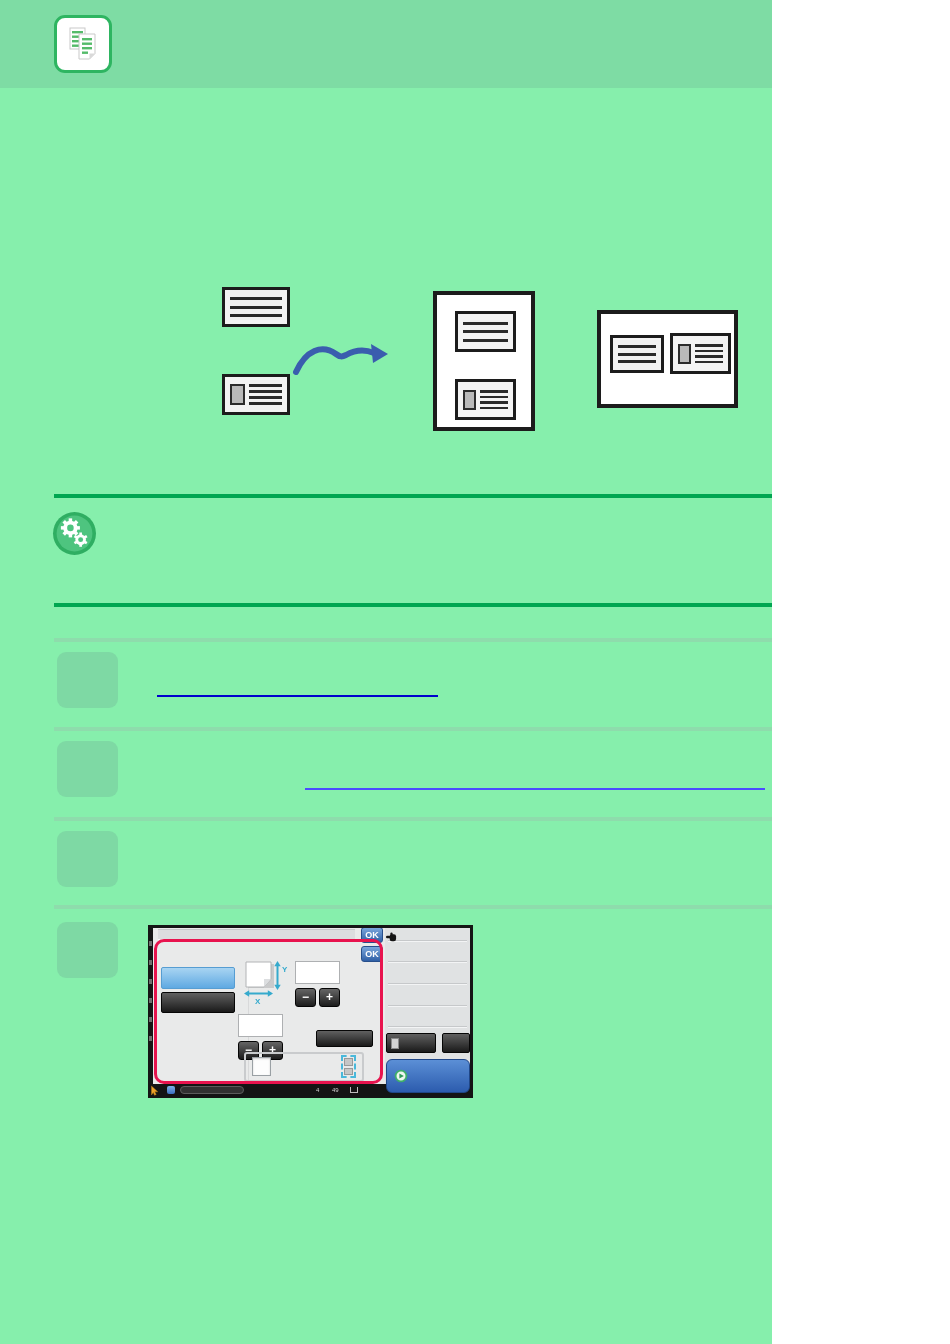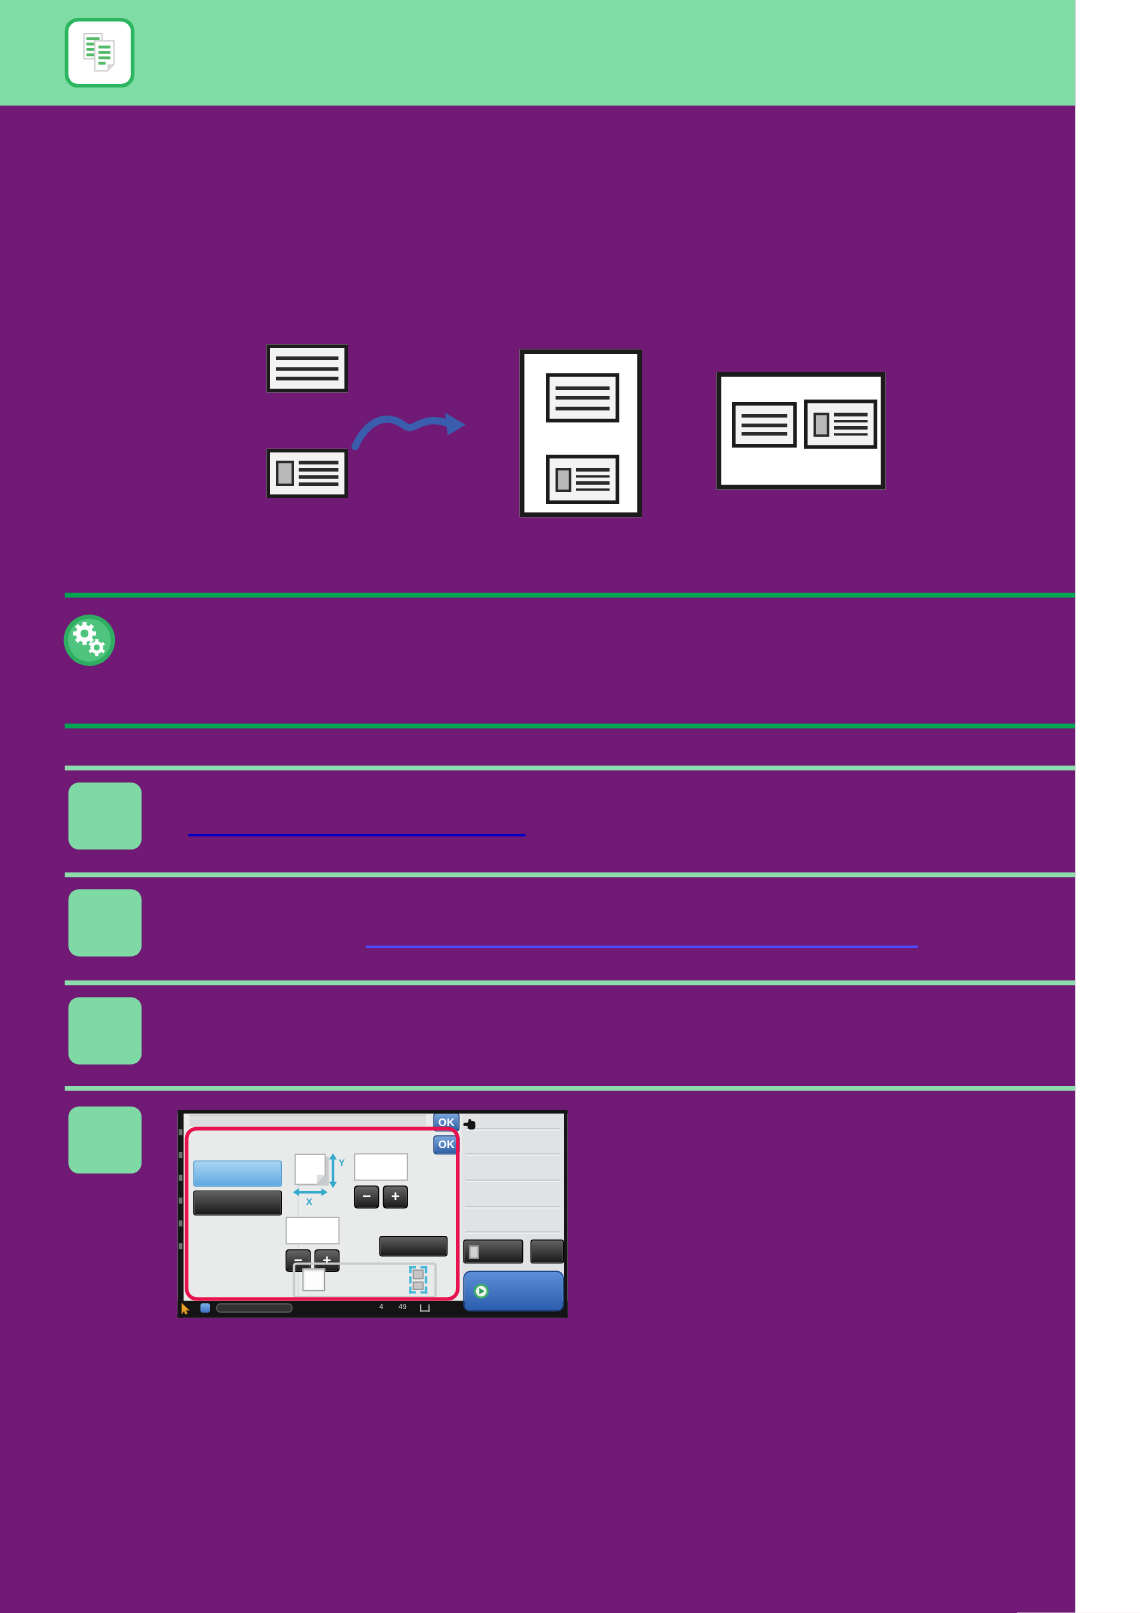--- a/index.html
+++ b/index.html
@@ -1,17 +1,17 @@
 <!DOCTYPE html>
 <html><head>
 <meta charset="utf-8">
 <style>
   html,body{margin:0;padding:0;background:#ffffff;}
   body{font-family:"Liberation Sans",sans-serif;}
-  .page{position:relative;width:896px;height:1344px;background:#701a75;overflow:hidden;}
+  .page{position:relative;width:772px;height:1344px;background:#86efac;overflow:hidden;}
   .abs{position:absolute;}
 
   
   .topbar{position:absolute;left:0;top:0;width:950px;height:88px;background:#7edca4;}
   .hdr-iconbox{position:absolute;left:54px;top:15px;width:58px;height:58px;background:#ffffff;
     border:3px solid #2eb561;border-radius:11px;box-sizing:border-box;
     display:flex;align-items:center;justify-content:center;}
 
   
   .card{position:absolute;background:#f3f3f3;border:3px solid #1c1c1c;box-sizing:border-box;}

